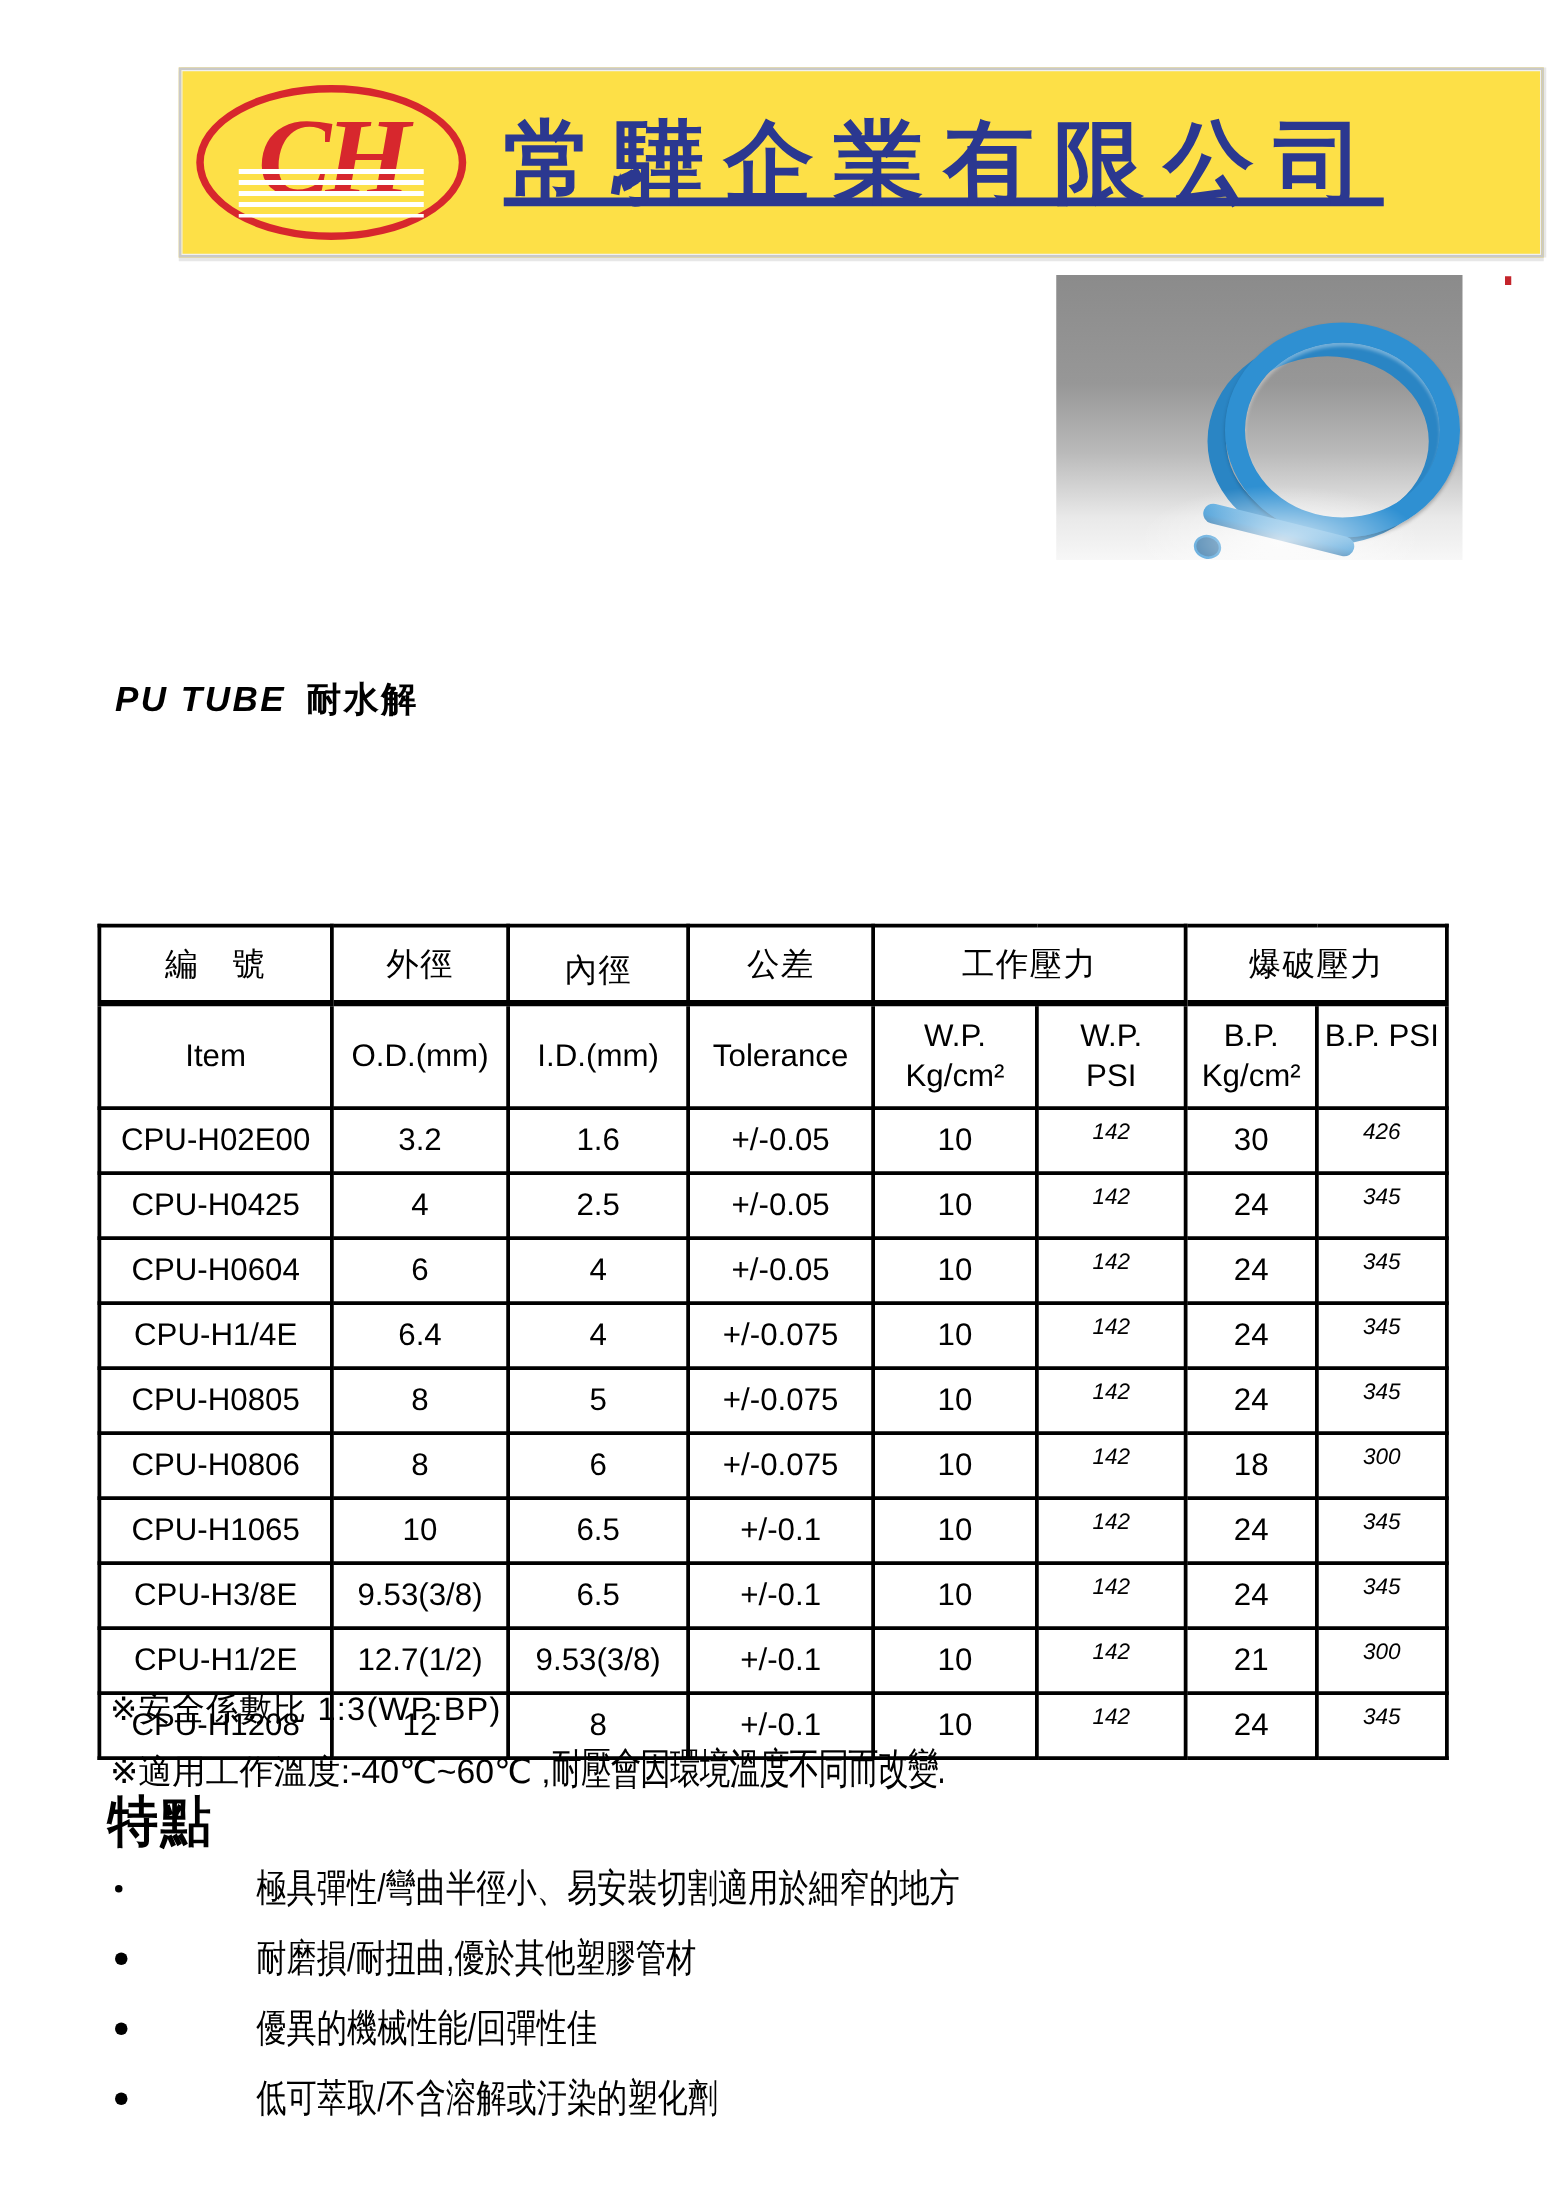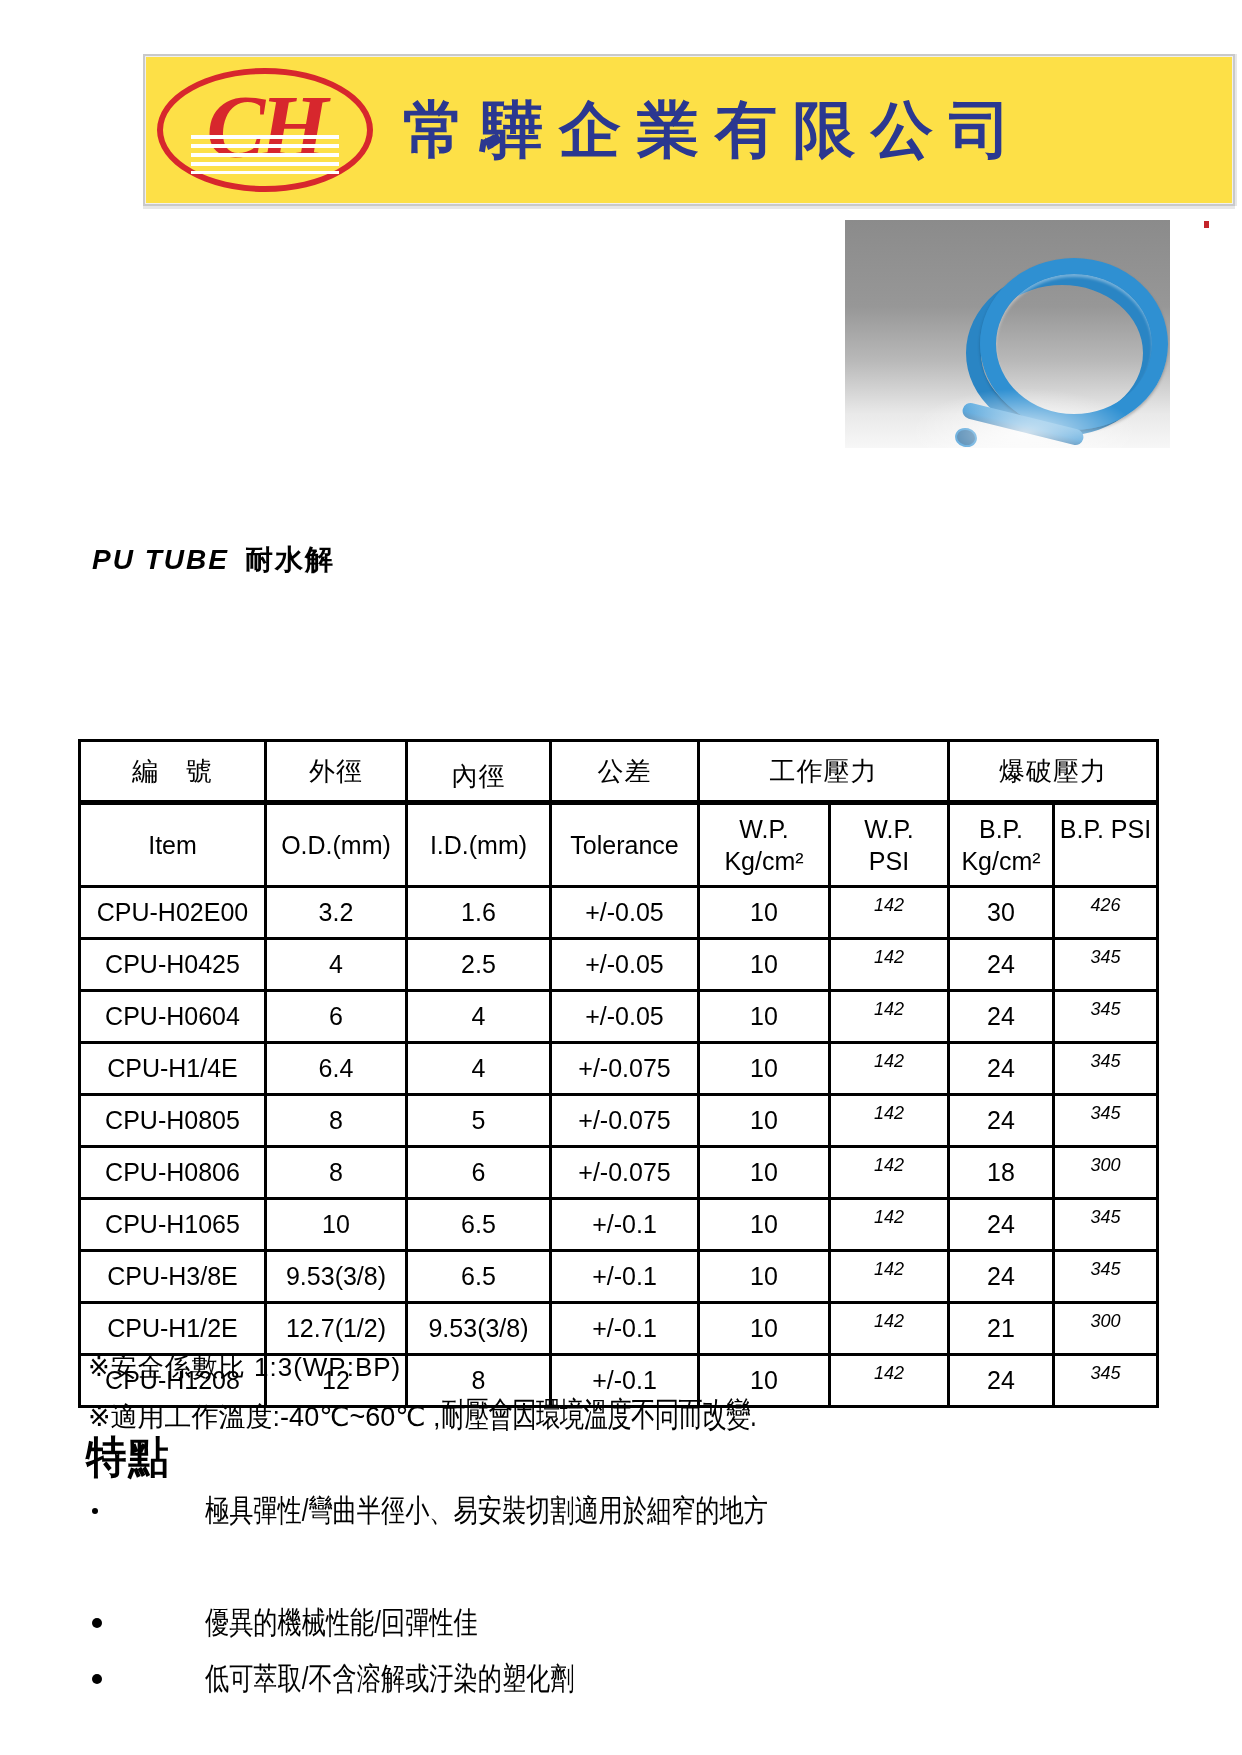--- a/index.html
+++ b/index.html
@@ -23,22 +23,23 @@
   .logo-text {
     font-family:"Liberation Serif","DejaVu Serif",serif; font-style:italic; font-weight:bold;
     font-size:88px; line-height:1; color:#d7272d; letter-spacing:-5px; position:relative; top:-3px;
   }
   .logo-stripes {
     position:absolute; left:28px; right:28px; top:56px; height:44px;
     background:repeating-linear-gradient(180deg, rgba(255,255,255,0) 0 5px, #ffffff 5px 9px);
   }
   .company-name {
     position:absolute; left:258px; top:0; height:100%; display:flex; align-items:center;
-    font-size:62px; font-weight:bold; color:#2b3890; letter-spacing:16px; white-space:nowrap;
+    font-size:72px; font-weight:bold; color:#2b3890; letter-spacing:16px; white-space:nowrap;
     font-family:"DejaVu Serif","Liberation Serif",serif;
+    text-decoration:underline;
   }
   .red-dot { position:absolute; left:1204px; top:221px; width:5px; height:7px; background:#c4242b; }
 
   
   .product-photo {
     position:absolute; left:845px; top:220px; width:325px; height:228px; overflow:hidden;
     background:linear-gradient(180deg,#8b8b8b 0%,#979797 38%,#b9b9b9 62%,#e9e9e9 85%,#f7f7f7 100%);
   }
   .product-photo::after {
     content:""; position:absolute; left:20%; bottom:-30px; width:70%; height:90px;
@@ -267,20 +268,24 @@
   <div class="note2">
     <span>※適用工作溫度:-40℃~60℃ ,</span><span class="condensed">耐壓會因環境溫度不同而改變.</span>
   </div>
 
   <div class="features-heading">特點</div>
   <div class="features-list">
       <div class="feature-item" style="top: 0px;">
         <span class="feature-bullet sm"></span>
         <span class="feature-text">極具彈性/彎曲半徑小、易安裝切割適用於細窄的地方</span>
       </div>
+      <div class="feature-item" style="top: 56px;">
+        <span class="feature-bullet"></span>
+        <span class="feature-text">耐磨損/耐扭曲,優於其他塑膠管材</span>
+      </div>
       <div class="feature-item" style="top: 112px;">
         <span class="feature-bullet"></span>
         <span class="feature-text">優異的機械性能/回彈性佳</span>
       </div>
       <div class="feature-item" style="top: 168px;">
         <span class="feature-bullet"></span>
         <span class="feature-text">低可萃取/不含溶解或汙染的塑化劑</span>
       </div>
     </div>
 

